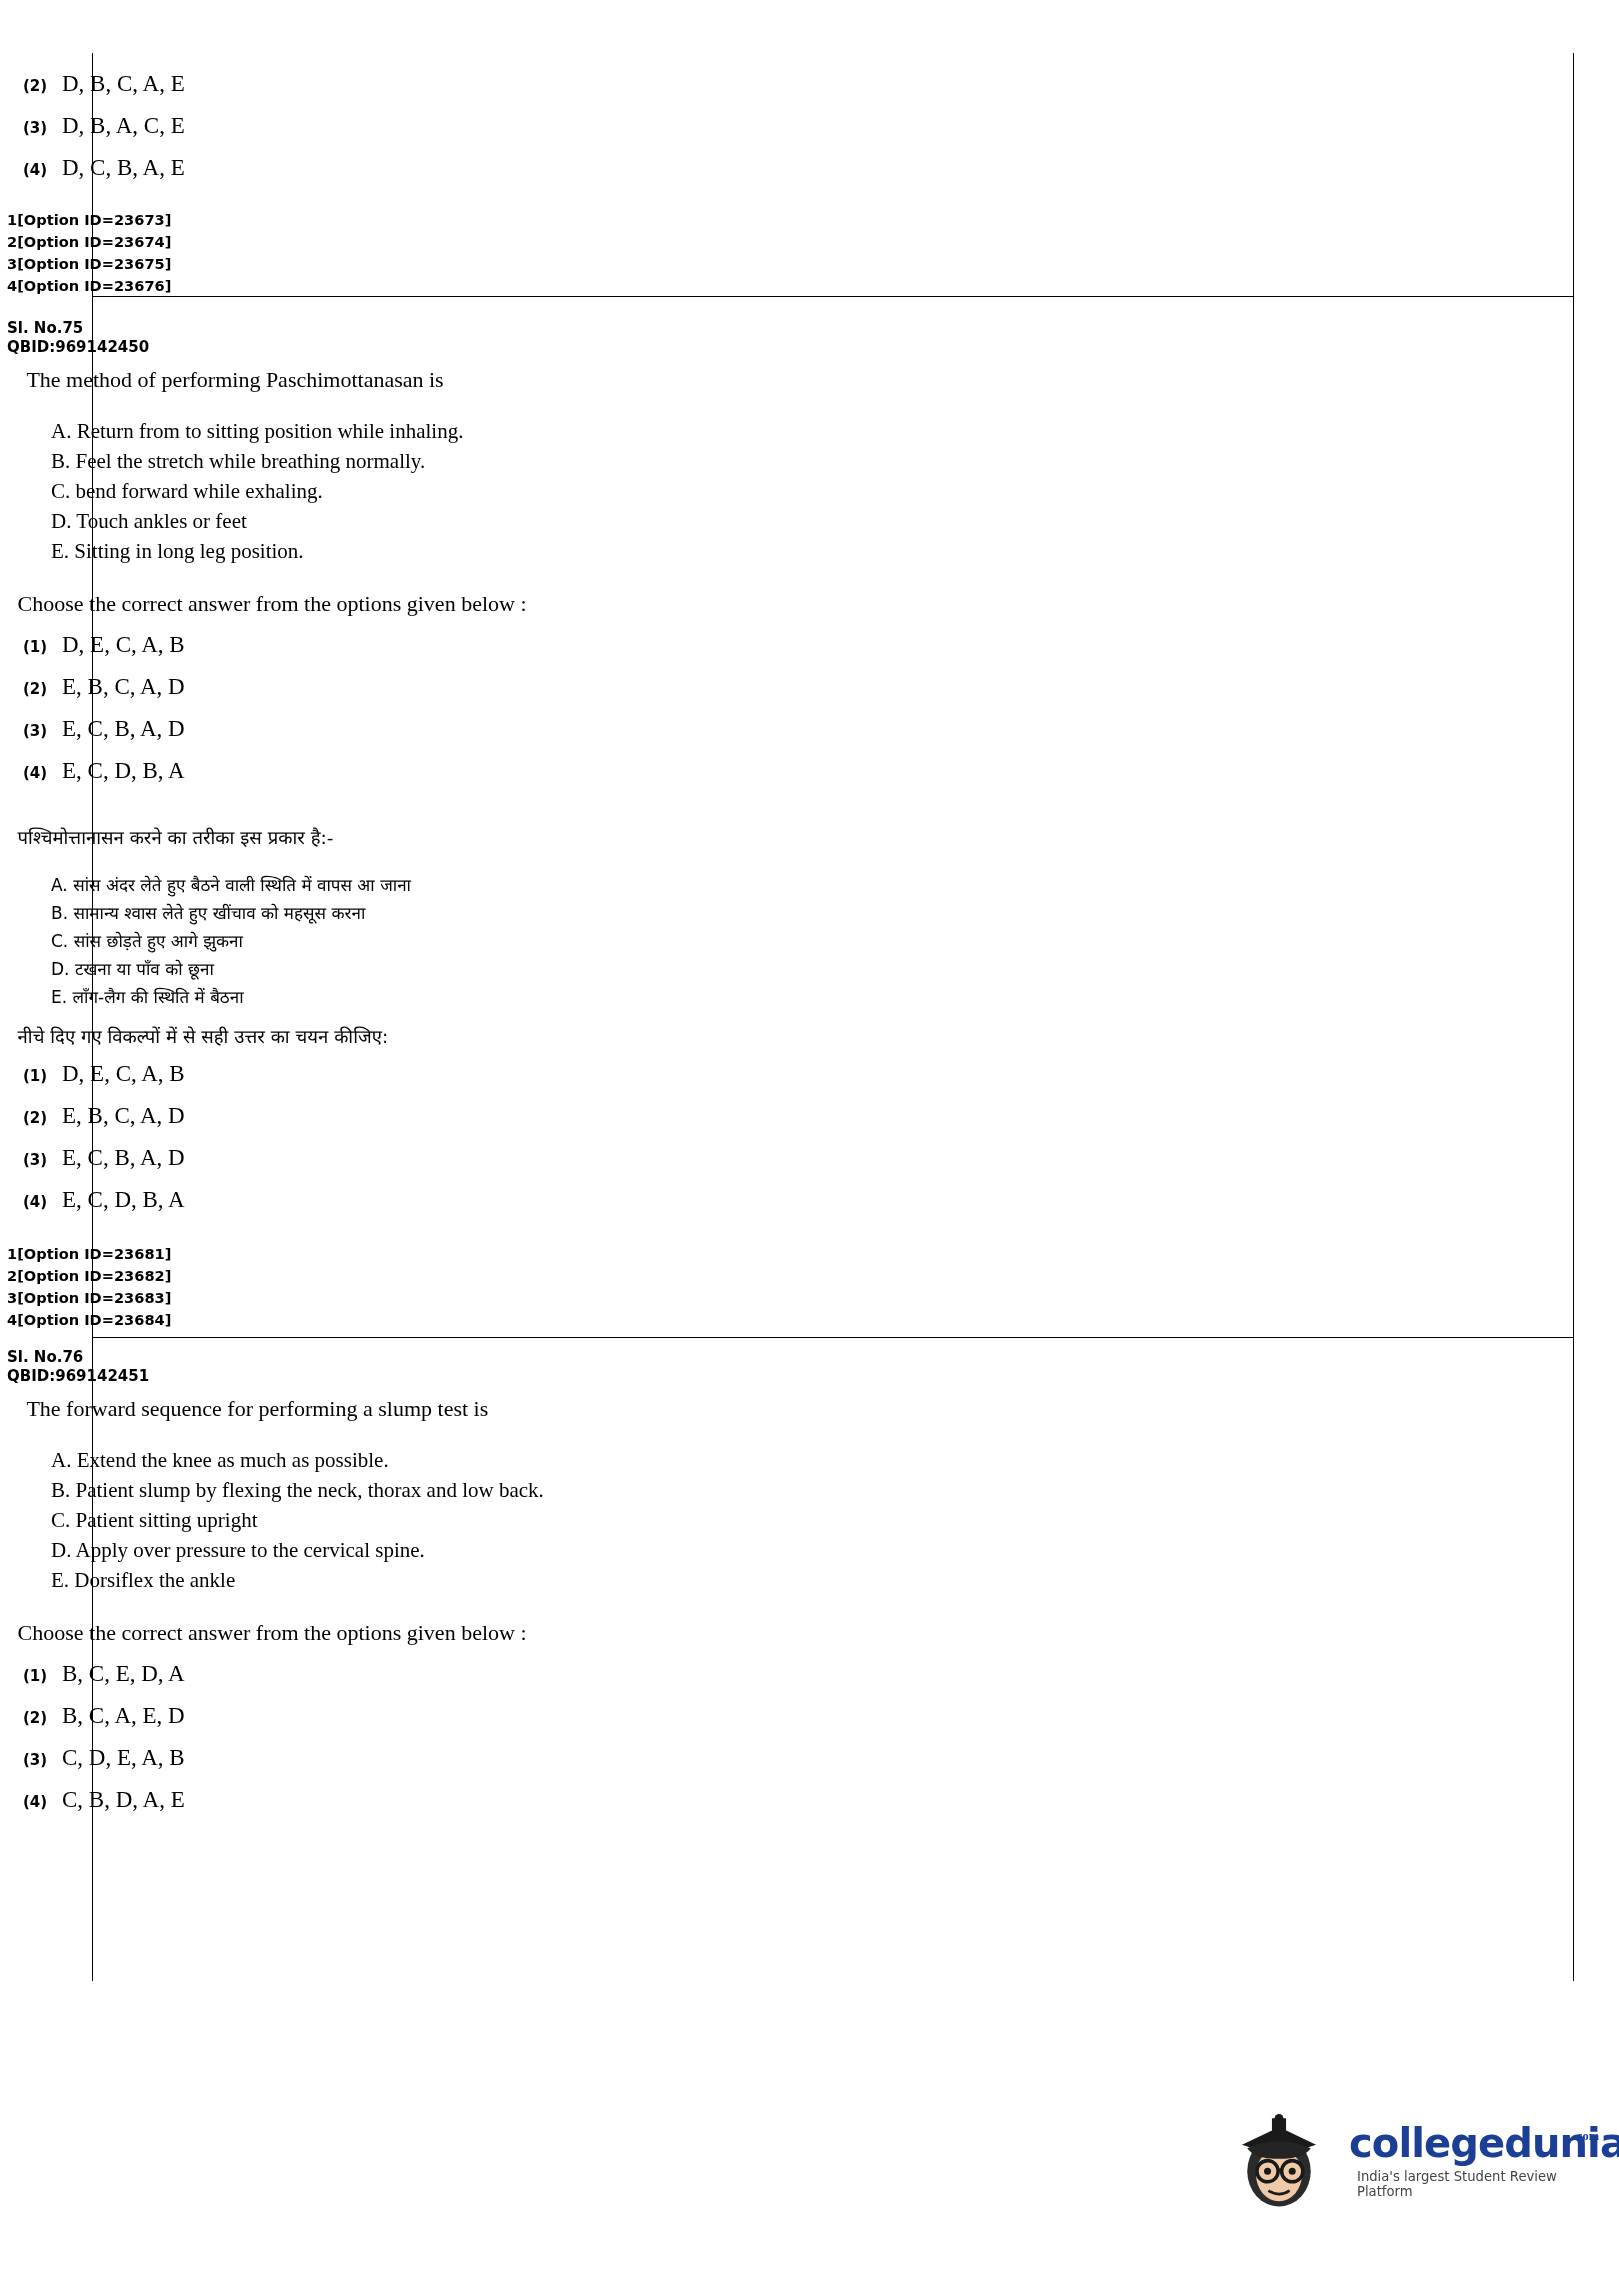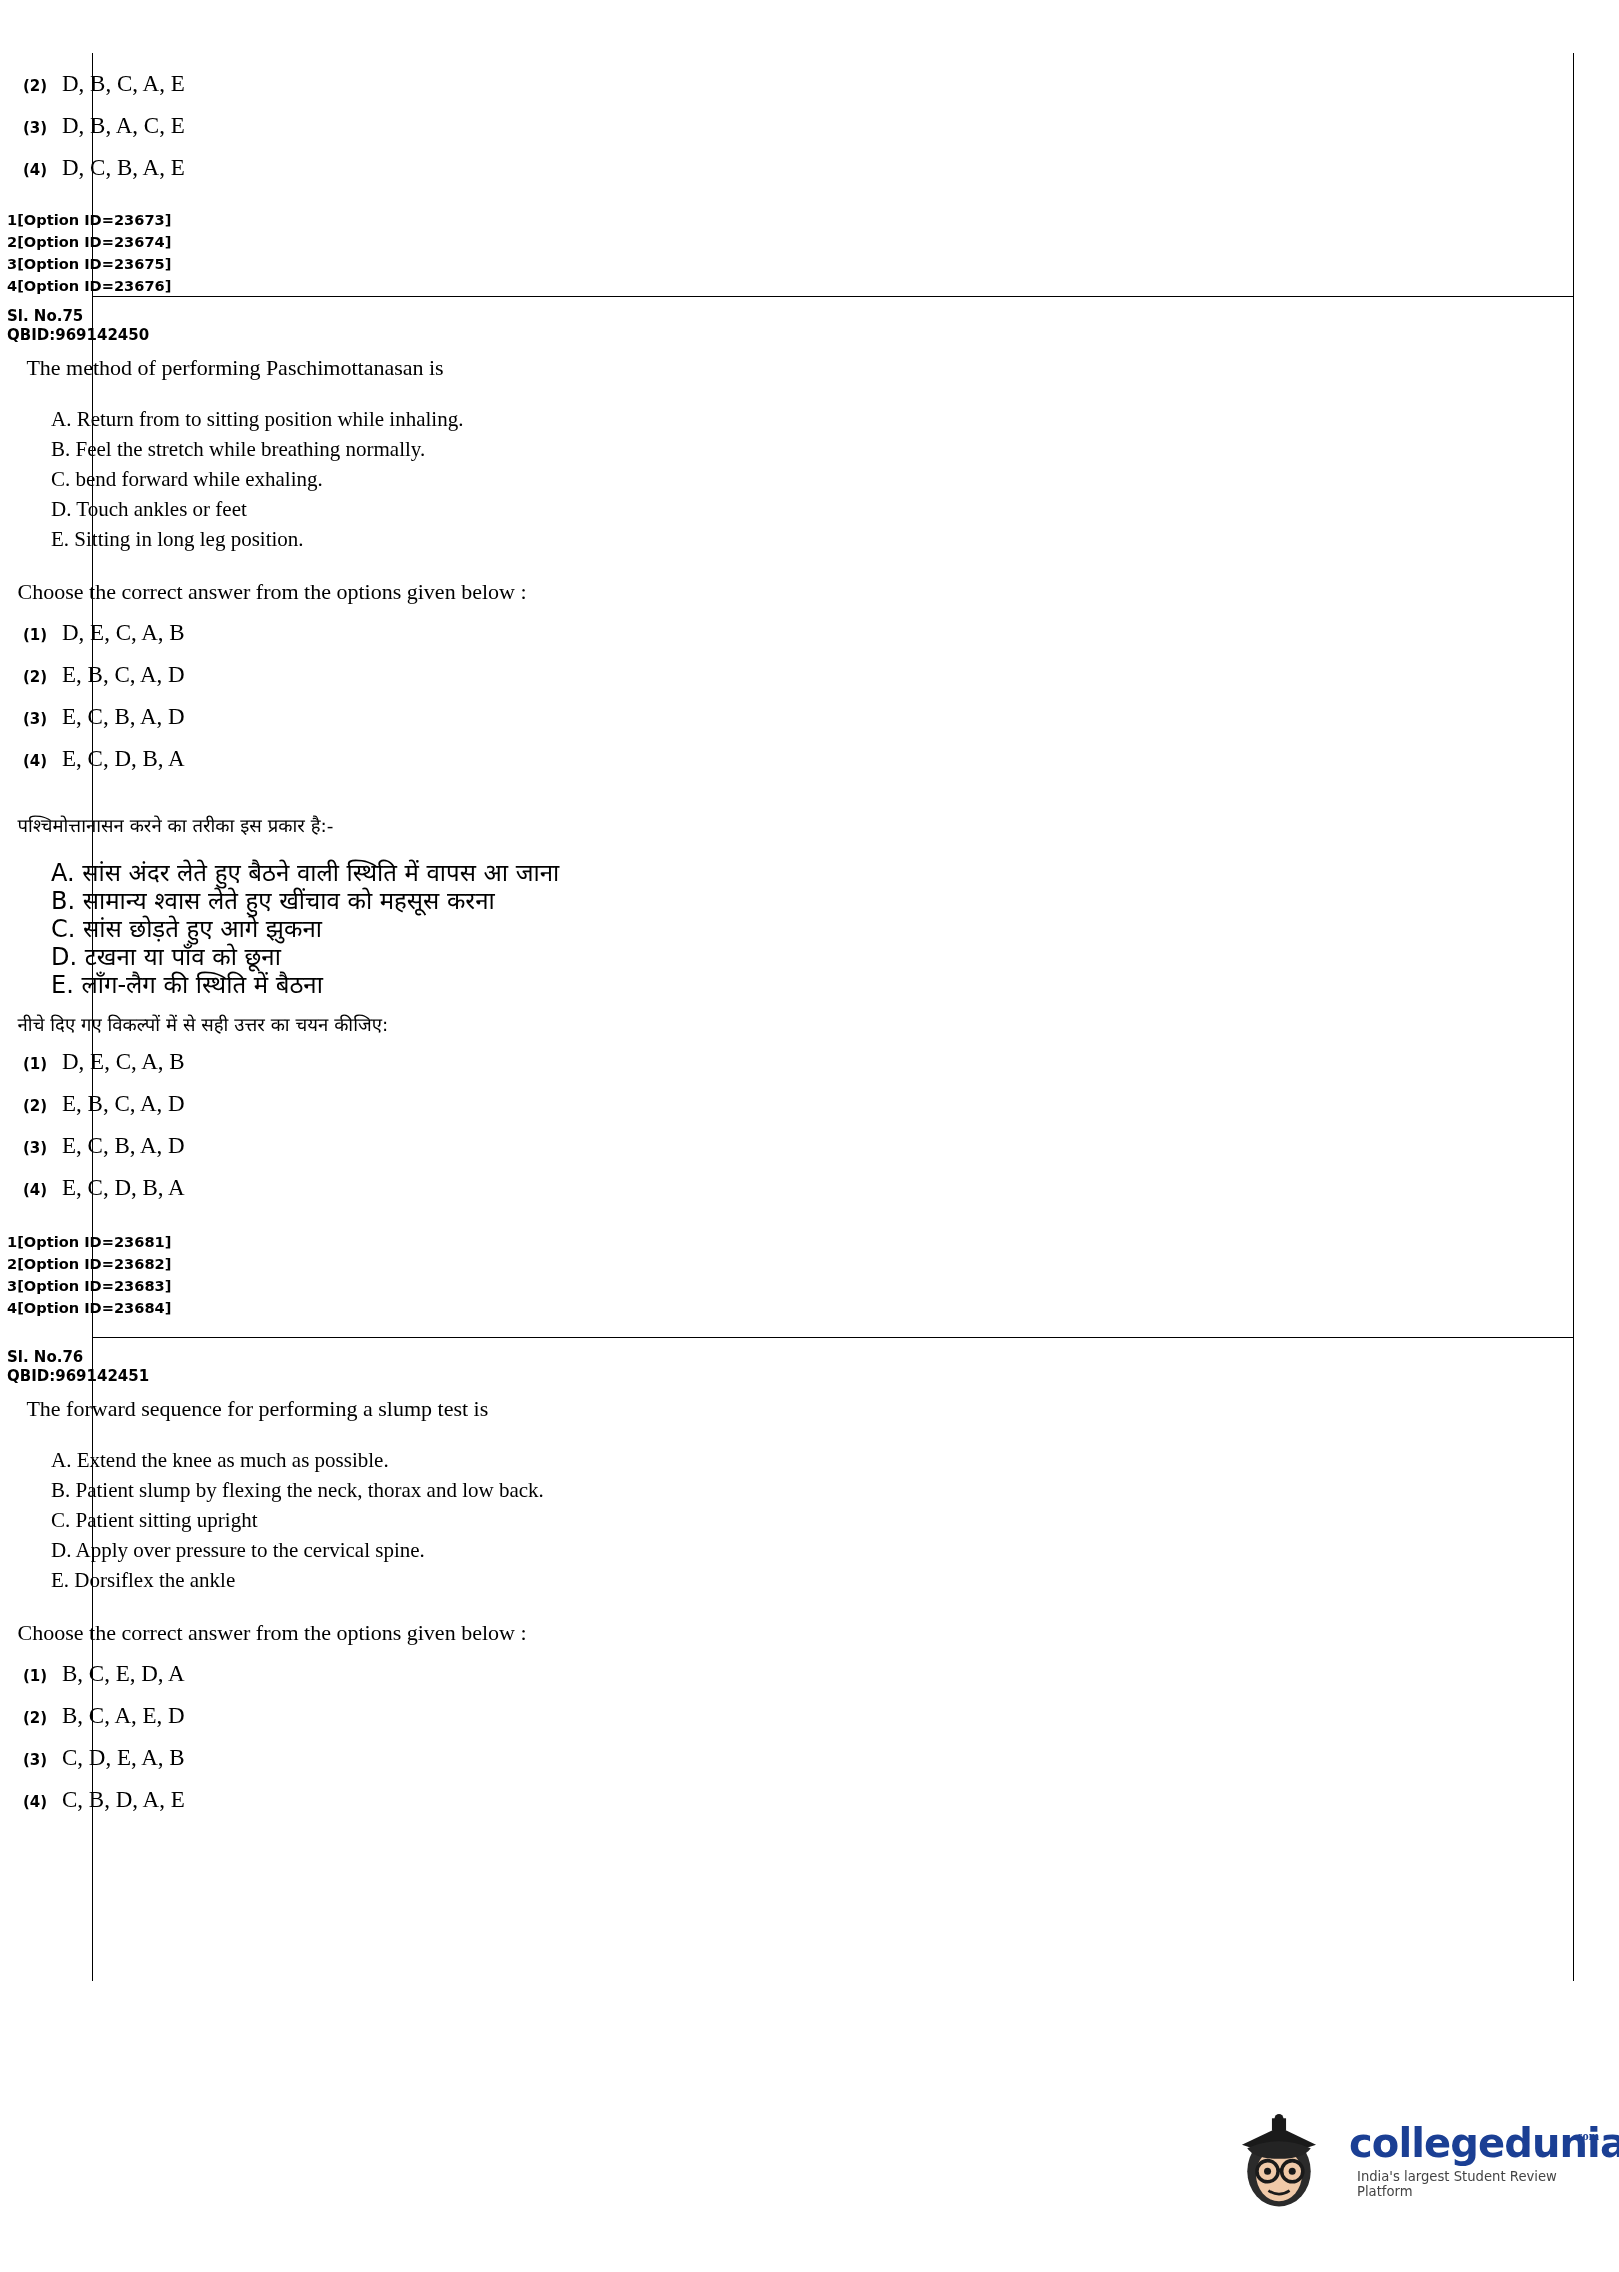--- a/index.html
+++ b/index.html
@@ -88,21 +88,21 @@
     width: 39px;
     flex: 0 0 39px;
   }
   .opt-text { white-space: pre; }
   .hindi {
     font-family: "DejaVu Sans", sans-serif;
     font-size: 17.6px;
     line-height: 25px;
   }
   .hindi-q { padding-left: 10.6px; font-size: 18.5px; }
-  .hindi-stmts { padding-left: 44px; font-size: 24px; line-height: 28px; }
+  .hindi-stmts { padding-left: 44px; font-size: 17px; line-height: 28px; }
   .hindi-stmts div { white-space: pre; }
   .hindi-choose { padding-left: 10.6px; font-size: 18.5px; }
   .optids {
     font-family: "DejaVu Sans", sans-serif;
     font-weight: bold;
     font-size: 14.6px;
     line-height: 22px;
   }
   
   .logo-wrap {
@@ -171,21 +171,21 @@
       <span class="opt-text">D, C, B, A, E</span>
     </div>
     <div class="optids" style="margin-top:19.4px;">
       <div>1[Option ID=23673]</div>
       <div>2[Option ID=23674]</div>
       <div>3[Option ID=23675]</div>
       <div>4[Option ID=23676]</div>
     </div>
   </div>
 
-  <div class="q-block" style="top:307px;">
+  <div class="q-block" style="top:319px;">
     <div class="meta">Sl. No.75</div>
     <div class="meta">QBID:969142450</div>
 
     <div class="qtext" style="margin-top:8.8px;">The method of performing Paschimottanasan is</div>
 
     <div class="stmts" style="margin-top:23px;">
       <div>A. Return from to sitting position while inhaling.</div>
       <div>B. Feel the stretch while breathing normally.</div>
       <div>C. bend forward while exhaling.</div>
       <div>D. Touch ankles or feet</div>

